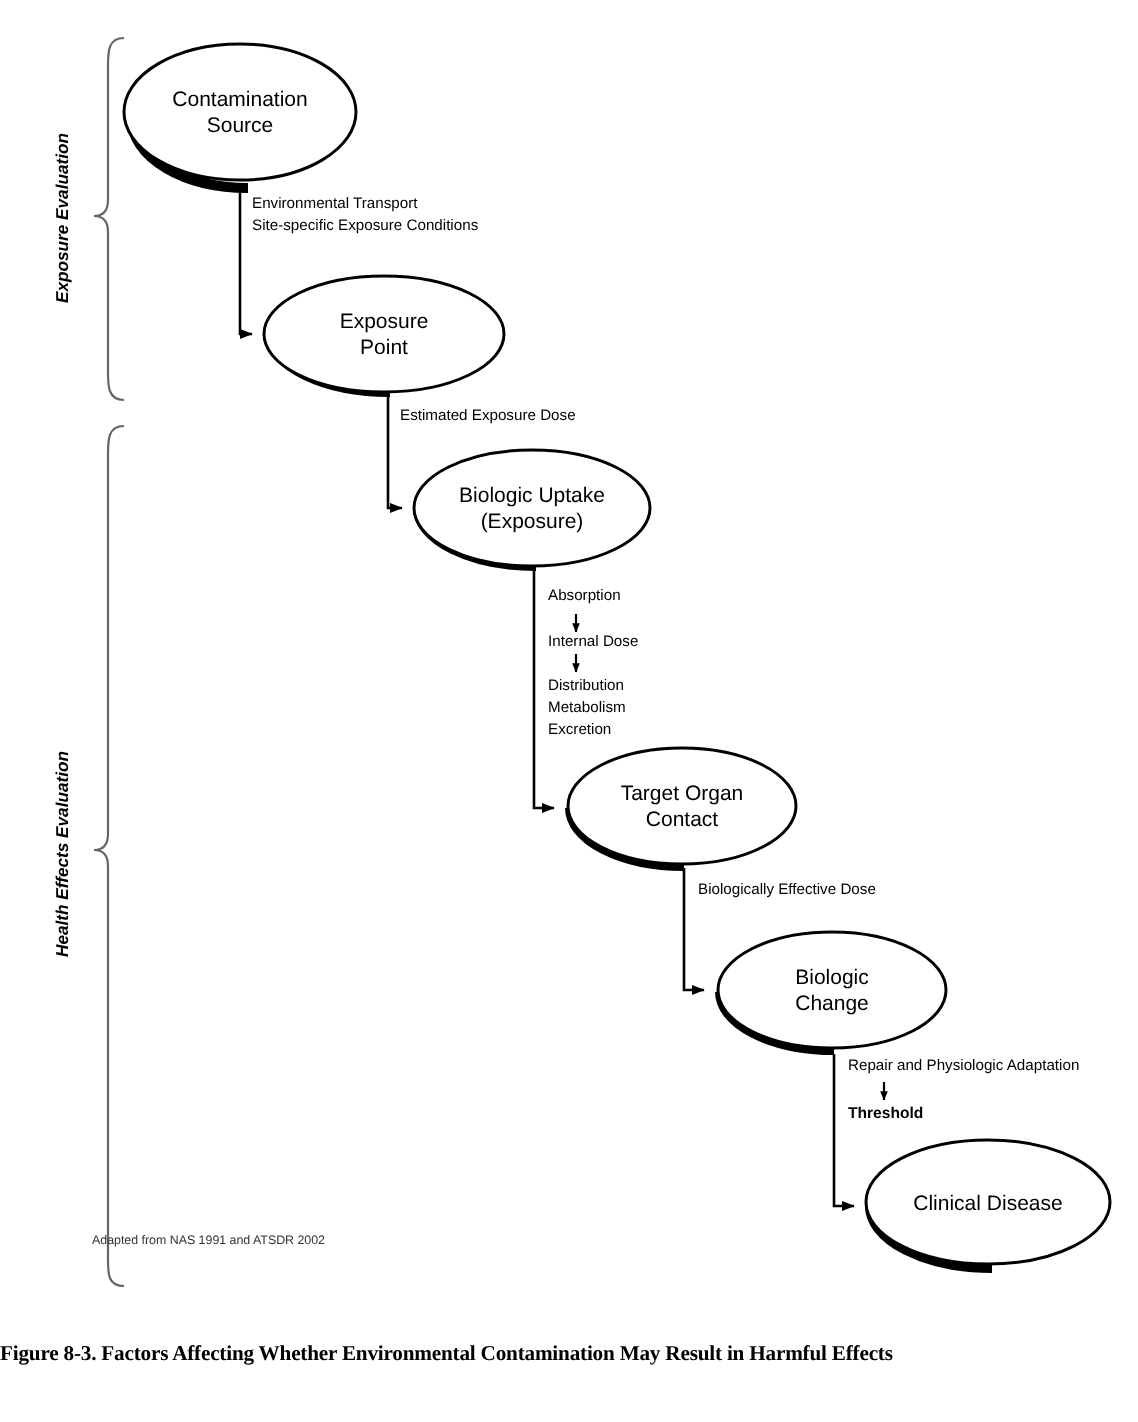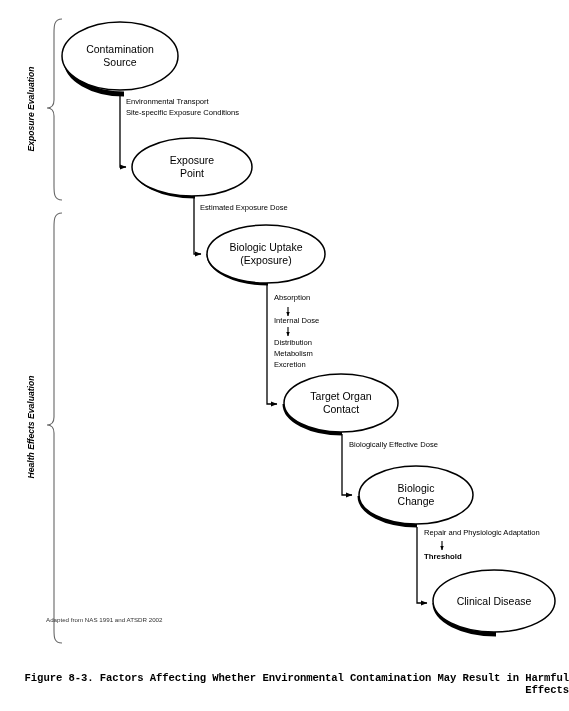--- a/index.html
+++ b/index.html
@@ -53,22 +53,22 @@
     font-style: italic;
     font-weight: bold;
     fill: #000000;
     text-anchor: middle;
   }
   .caption {
     position: absolute;
     left: 0;
     top: 672px;
     width: 569px;
-    text-align: right;
-    font-family: Liberation Mono, monospace;
+    text-align: left;
+    font-family: Liberation Serif, serif;
     font-size: 10.6px;
     font-weight: bold;
     color: #000000;
     letter-spacing: -0.1px;
   }
 </style>
 </head>
 <body>
 
 <div id="figure-root">

